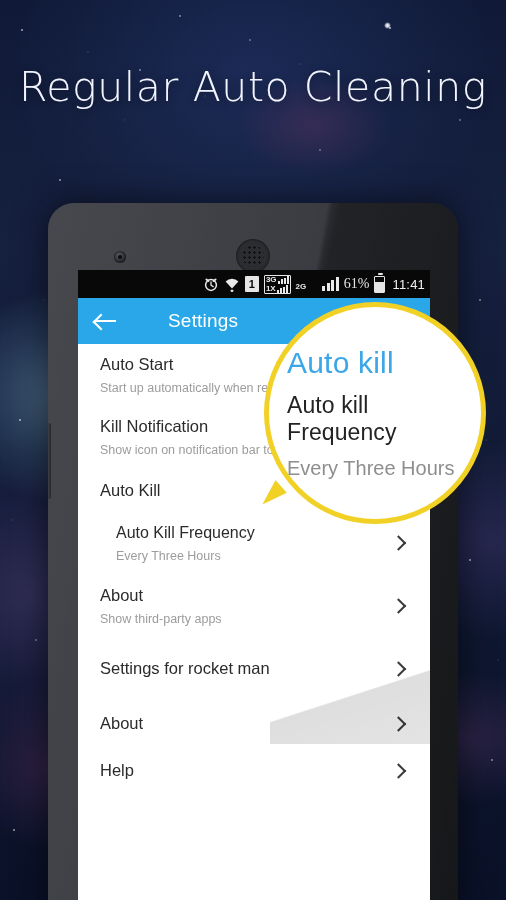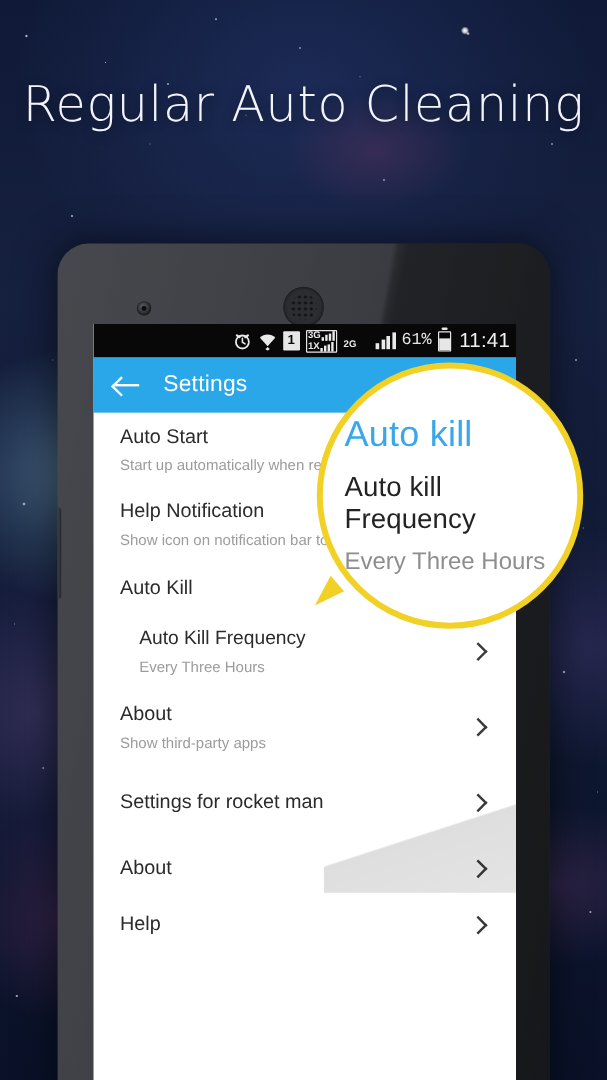--- a/index.html
+++ b/index.html
@@ -129,22 +129,22 @@
   }
 
   
   #statusbar {
     height:28px; background:#080808;
     display:flex; align-items:center; justify-content:flex-end;
     padding-right:5px; gap:5px;
     color:#e9e9e9;
   }
   .sb-ic { display:flex; align-items:center; }
-  .sb-txt { font-size:14px; color:#e4e4e4; font-family:Liberation Mono, monospace; }
-  #sb-clock { font-size:17px; color:#f0f0f0; letter-spacing:.2px; margin-left:2px; }
+  .sb-txt { font-size:14px; color:#e4e4e4; font-family:Liberation Serif, serif; }
+  #sb-clock { font-size:13px; color:#f0f0f0; letter-spacing:.2px; margin-left:2px; }
   .sim-box {
     width:14px; height:16px; background:#e6e6e6; color:#080808;
     font-size:11px; font-weight:bold; line-height:16px; text-align:center;
     border-radius:1px;
   }
   .net-box {
     border:1.5px solid #e6e6e6; padding:0 1px; border-radius:1px;
     display:flex; flex-direction:column; justify-content:center; height:19px;
   }
   .net-row { display:flex; align-items:flex-end; gap:1px; height:8px; }
@@ -178,21 +178,21 @@
   }
   #back-arrow { width:22px; height:18px; position:relative; }
   #back-arrow::before {
     content:""; position:absolute; left:0; top:8.2px; width:22px; height:2px; background:#fff;
   }
   #back-arrow::after {
     content:""; position:absolute; left:0.5px; top:3.5px;
     width:10px; height:10px; border-left:2px solid #fff; border-bottom:2px solid #fff;
     transform:rotate(45deg);
   }
-  #actionbar-title { color:#fff; font-size:19px; font-weight:400; letter-spacing:.2px; }
+  #actionbar-title { color:#fff; font-size:19px; font-weight:400; letter-spacing:.2px;margin-left:32px; }
 
   
   #settings-list { background:#fff; position:relative; height:579px; }
   .row {
     position:relative; padding:0 22px;
     display:flex; flex-direction:column; justify-content:center;
   }
   .row .title { font-size:16.5px; color:#2b2b2b; font-weight:400; }
   .row .sub { font-size:12.5px; color:#9c9c9c; margin-top:7px; }
   .row.indent { padding-left:38px; }
@@ -316,21 +316,21 @@
       <span id="back-arrow"></span>
       <span id="actionbar-title">Settings</span>
     </div>
 
     <div id="settings-list">
       <div class="row" style="height:62px;">
         <span class="title">Auto Start</span>
         <span class="sub">Start up automatically when rest</span>
       </div>
       <div class="row" style="height:62px;">
-        <span class="title">Help Notification</span>
+        <span class="title">Kill Notification</span>
         <span class="sub">Show icon on notification bar to s</span>
       </div>
       <div class="section-hdr" style="height:44px;">
         <span class="title">Auto Kill</span>
       </div>
       <div class="row indent" style="height:62px;">
         <span class="title">Auto Kill Frequency</span>
         <span class="sub">Every Three Hours</span>
         <span class="chevron"></span>
       </div>

